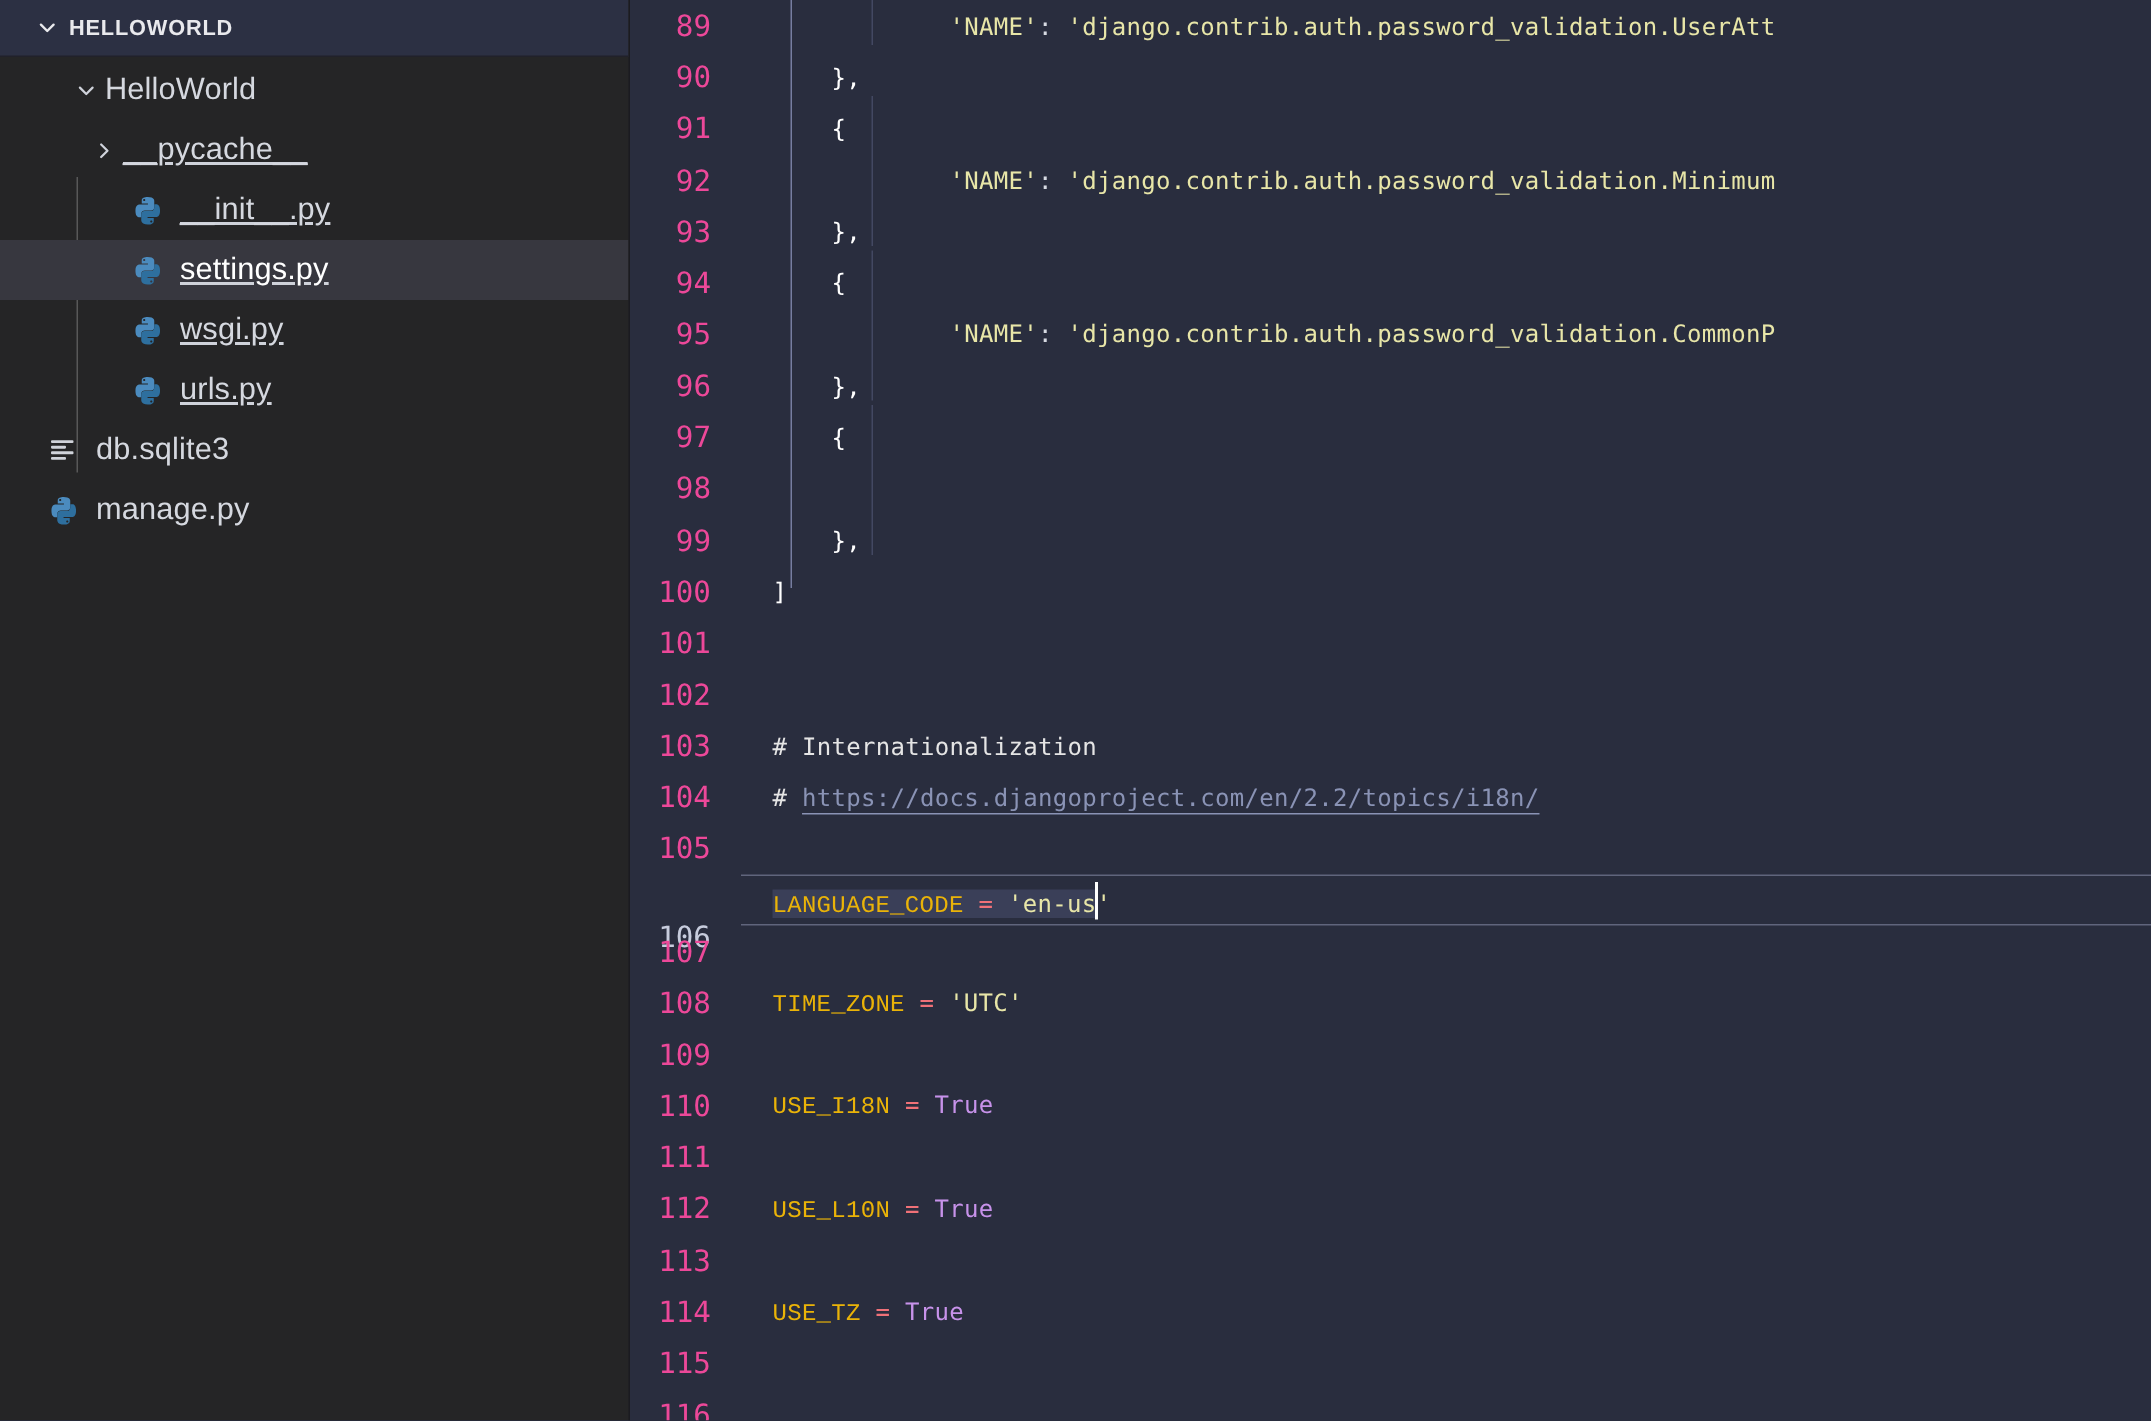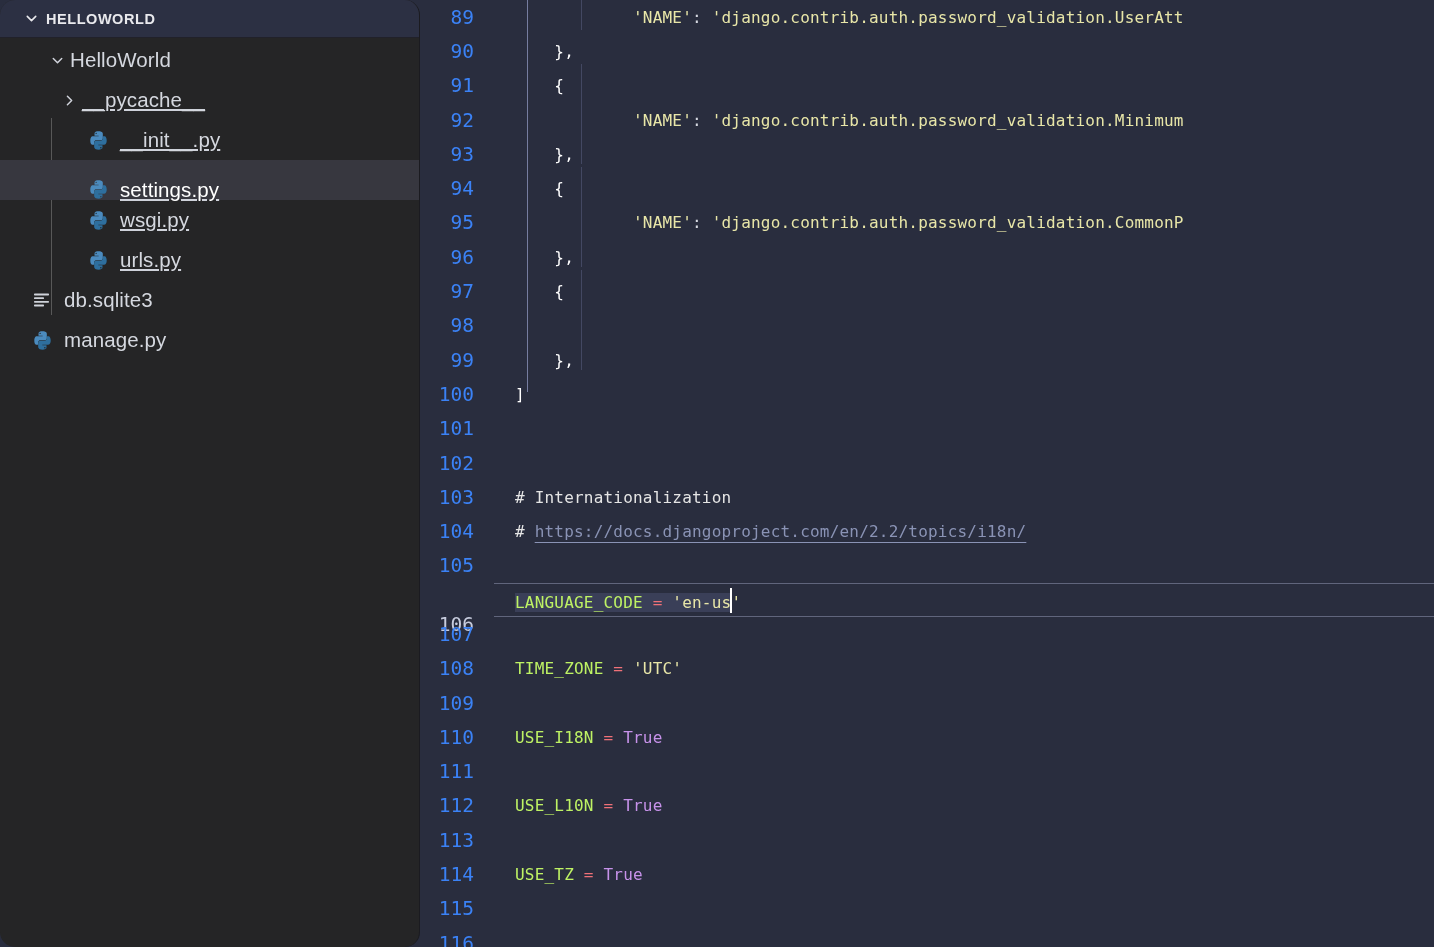--- a/index.html
+++ b/index.html
@@ -23,21 +23,20 @@
 
   
   #sidebar {
     position: relative;
     width: 420px;
     height: 947px;
     background: #252526;
     flex: 0 0 420px;
     overflow: hidden;
     border-right: 1px solid #1b1b20;
-    border-radius: 15px;
   }
 
   #sidebar-header {
     height: 38px;
     background: #2c3043;
     display: flex;
     align-items: center;
     padding-left: 22px;
     border-bottom: 1px solid #21212a;
   }
@@ -70,21 +69,20 @@
     display: flex;
     align-items: center;
     cursor: pointer;
     white-space: nowrap;
     color: #cfd2da;
     font-size: 20px;
   }
 
   .tree-row.selected {
     background: #37373f;
-    align-items: flex-end;
   }
 
   .tree-row .label {
     font-size: 20.5px;
     color: #d5d8df;
     letter-spacing: 0.1px;
     line-height: 1;
   }
 
   .tree-row.selected .label { color: #ffffff; }
@@ -146,21 +144,21 @@
     display: flex;
     align-items: center;
     white-space: pre;
   }
 
   .ln {
     width: 64px;
     flex: 0 0 64px;
     text-align: right;
     padding-right: 10px;
-    color: #3b82f6;
+    color: #ec4899;
     font-size: 19.5px;
     font-family: "DejaVu Sans Mono", "Liberation Mono", monospace;
     user-select: none;
   }
 
   .line.active .ln { color: #c7ccdd; margin-top: 48px; }
 
   .code {
     flex: 1 1 auto;
     padding-left: 31px;
@@ -178,21 +176,21 @@
     top: 0;
     bottom: 0;
     border-top: 1px solid #60657c;
     border-bottom: 1px solid #60657c;
     pointer-events: none;
   }
 
   
   .t-str   { color: #e8e6a8; }
   .t-punc  { color: #d7dae2; }
-  .t-var   { color: #bef264; }
+  .t-var   { color: #eab308; font-family: Liberation Mono, monospace; }
   .t-op    { color: #f07178; }
   .t-bool  { color: #c792ea; margin-top: 40px; }
   .t-com   { color: #e5e5e5; }
   .t-link  { color: #8a93b5; text-decoration: underline; text-underline-offset: 5px; }
   .t-brace { color: #ffffff; }
 
   .sel { background: #3a3f58; }
 
   .cursor {
     display: inline-block;

